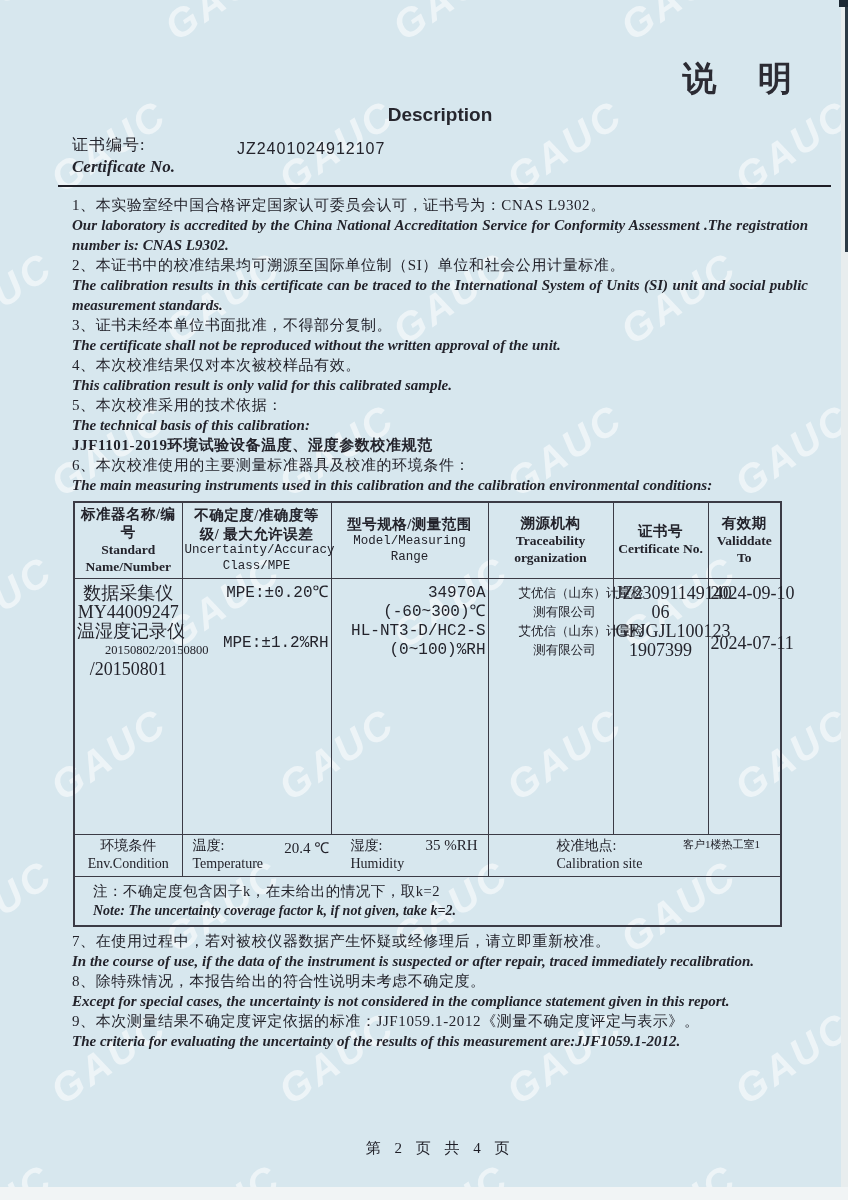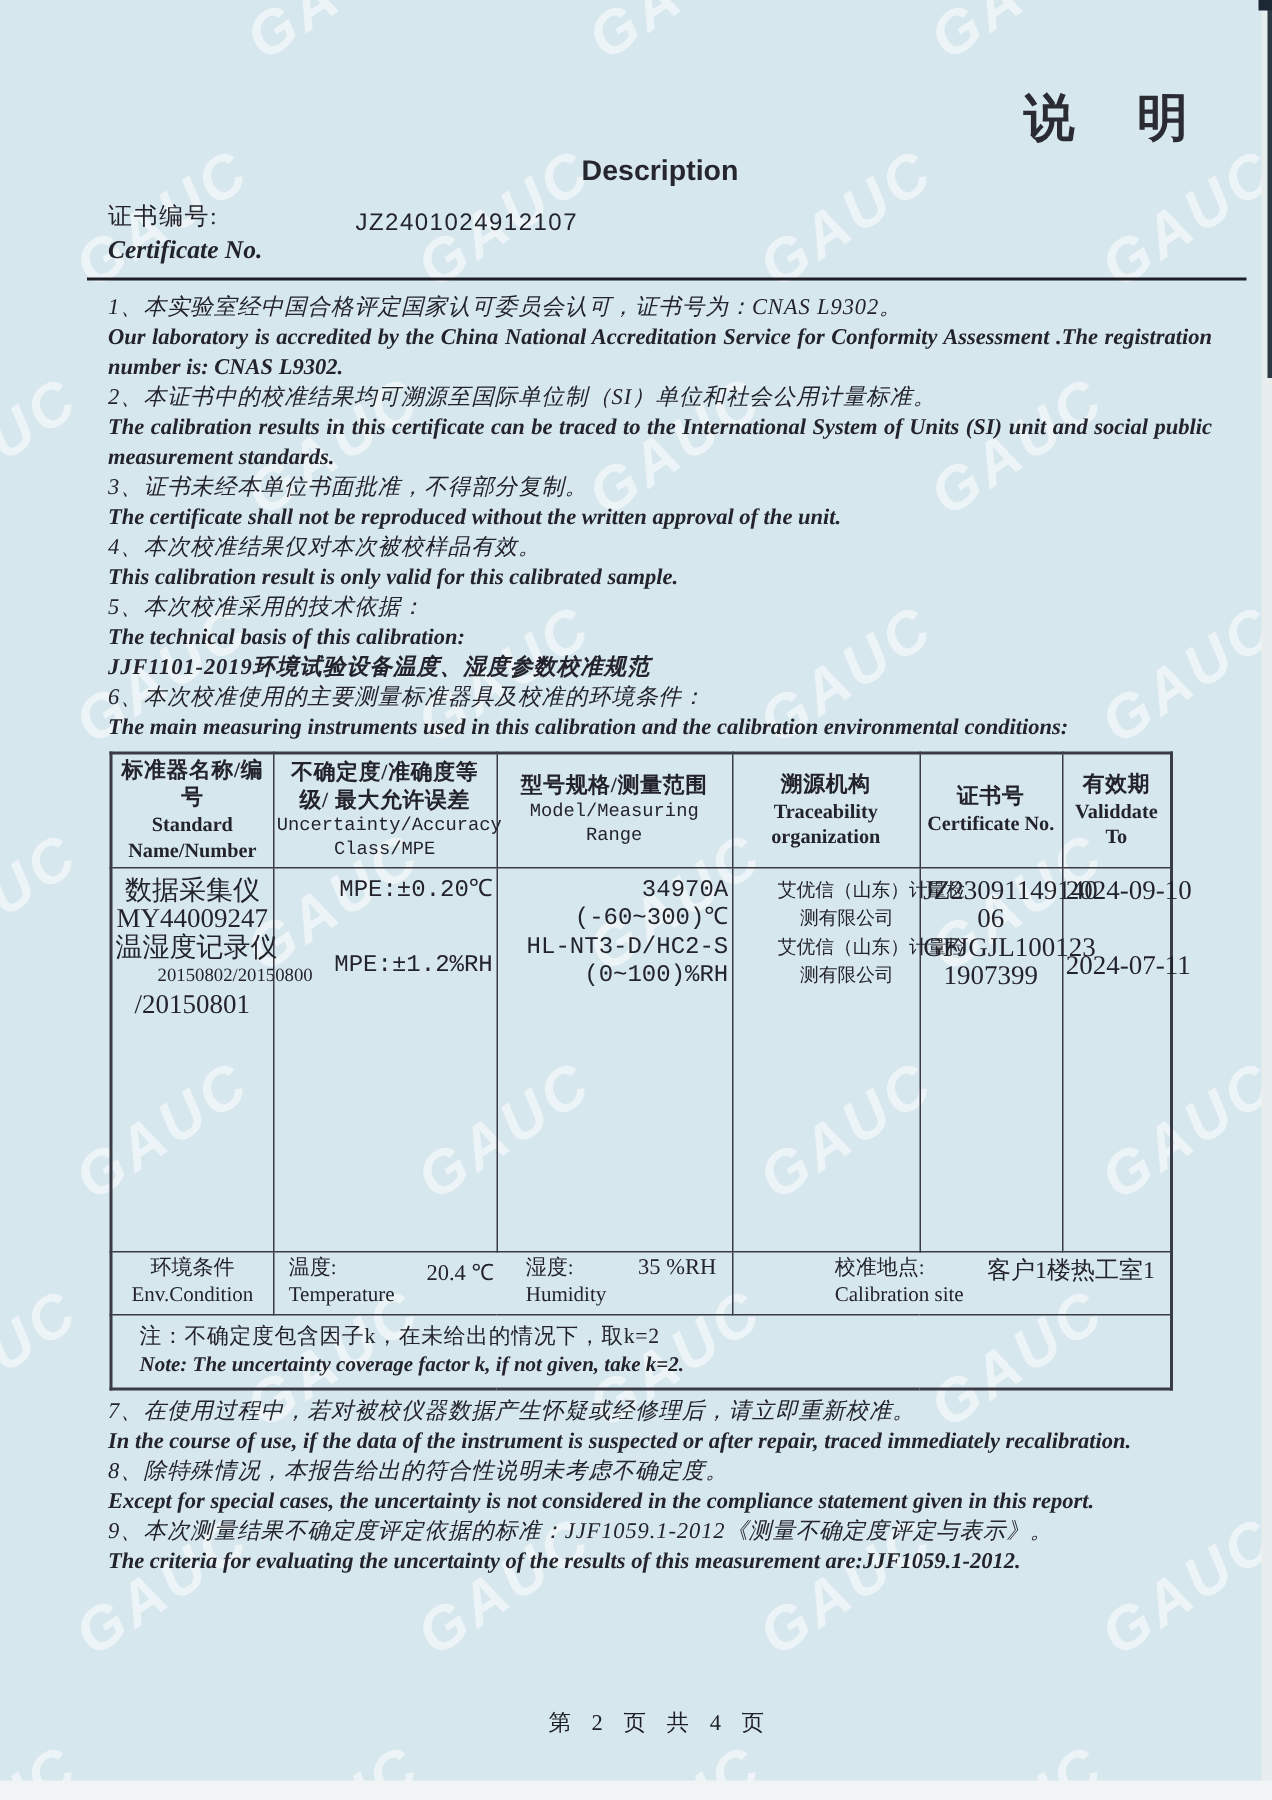--- a/index.html
+++ b/index.html
@@ -53,21 +53,21 @@
     margin-top:2px;color:#26262e;
   }
   .cert-line{display:flex;margin-top:8px;}
   .cert-labels{line-height:1.35;}
   .cert-label-zh{font-size:16px;letter-spacing:1px;}
   .cert-label-en{font-size:17px;font-weight:700;font-style:italic;}
   .cert-no{font-family:"Liberation Sans",sans-serif;font-size:16px;letter-spacing:1px;margin-left:62px;margin-top:6px;}
   .rule{border-top:2.5px solid #1e1e26;margin:6px -23px 8px -14px;}
 
   
-  .para .zh{font-size:15px;line-height:20px;letter-spacing:.6px;font-style:italic;}
+  .para .zh{font-size:15px;line-height:20px;letter-spacing:.6px;}
   .para .zh.bold{font-weight:700;}
   .para .en{
     font-size:15px;line-height:20px;
     font-weight:700;font-style:italic;
     text-align:justify;
   }
   .para .en:after{content:"";display:inline-block;width:0;}
 
   
   table.std{
@@ -295,21 +295,21 @@
             </div>
             <div class="env-val">35 %RH</div>
           </div>
         </td>
         <td colspan="3">
           <div class="env-flex">
             <div class="grp" style="margin-left:58px;">
               <div class="env-label-zh">校准地点:</div>
               <div class="env-label-en">Calibration site</div>
             </div>
-            <div class="env-val" style="font-size:16px;">客户1楼热工室1</div>
+            <div class="env-val" style="font-size:11px;margin-right:10px;">客户1楼热工室1</div>
           </div>
         </td>
       </tr>
       <tr class="note-row">
         <td colspan="6">
           <div class="note-zh">注：不确定度包含因子k，在未给出的情况下，取k=2</div>
           <div class="note-en">Note: The uncertainty coverage factor k, if not given, take k=2.</div>
         </td>
       </tr>
     </tbody>

